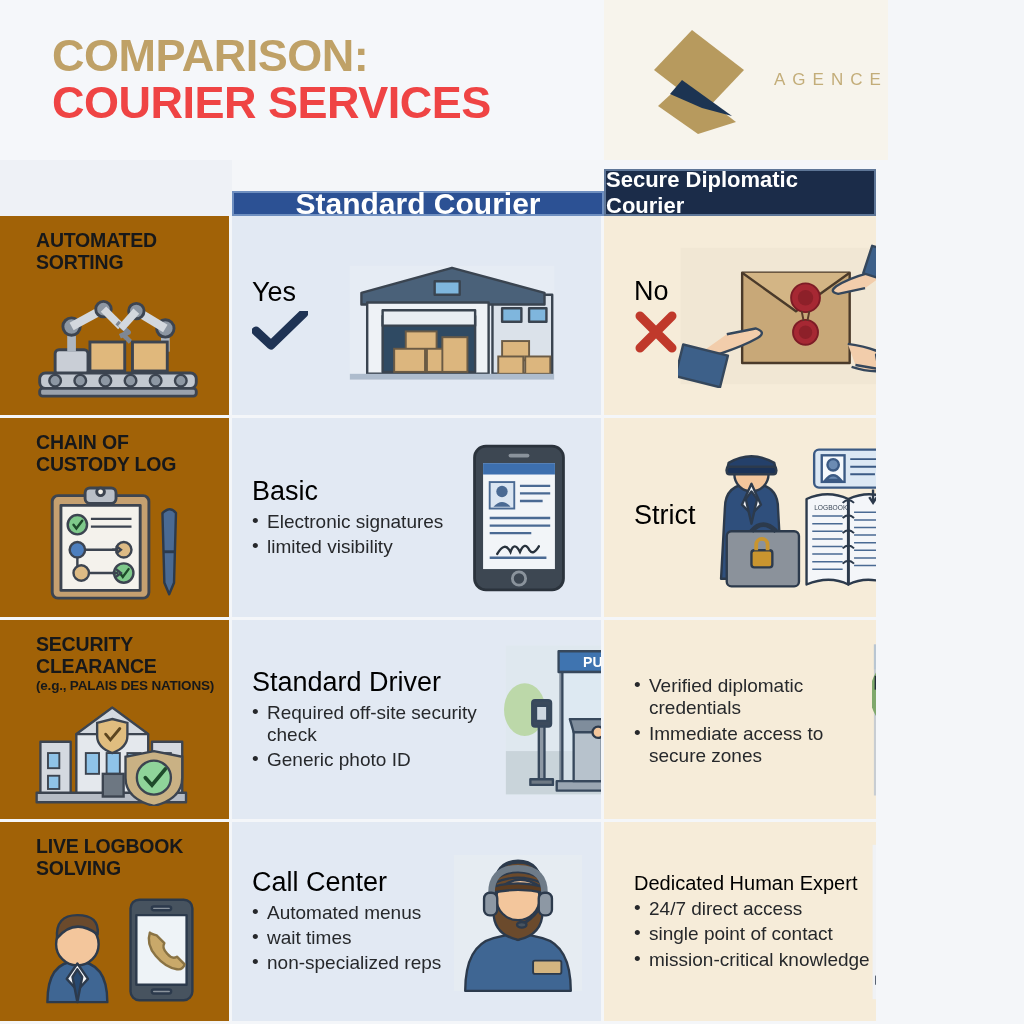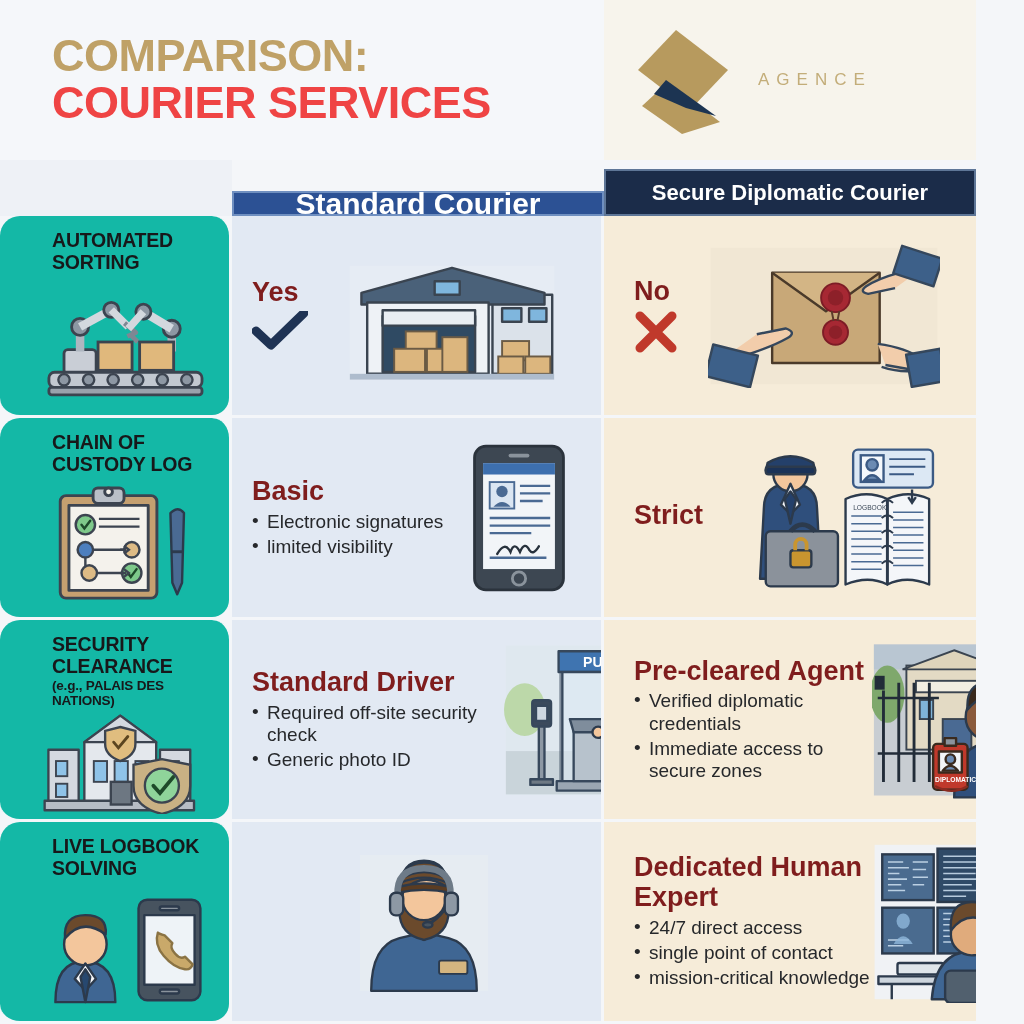--- a/index.html
+++ b/index.html
@@ -2,40 +2,40 @@
 <html><head>
 <meta charset="utf-8">
 <style>
   * { margin:0; padding:0; box-sizing:border-box; }
   html,body { width:1024px; height:1024px; }
   body {
     font-family:"Liberation Sans", sans-serif;
     background:#f4f6f9;
     overflow:hidden;
   }
-  .page { position:relative; width:976px; height:1024px; display:flex; flex-direction:column; }
+  .page { position:relative; width:876px; height:1024px; display:flex; flex-direction:column; }
 
   
   .header { display:flex; height:160px; flex:0 0 160px; }
   .header-left {
     flex:0 0 604px; background:#f5f7fa;
     display:flex; flex-direction:column; justify-content:center;
     padding-left:52px;
   }
   .title-line1 {
     font-size:45px; font-weight:bold; letter-spacing:-0.5px;
     color:#bfa167; line-height:1.04;
   }
   .title-line2 {
     font-size:45px; font-weight:bold; letter-spacing:-0.5px;
     color:#ef4444; line-height:1.04;
   }
   .header-right {
     flex:1; background:#f7f4ec;
-    display:flex; align-items:center; gap:22px; padding-left:20px;
+    display:flex; align-items:center; gap:22px; padding-left:36px;
   }
   .logo-mark { width:112px; height:112px; position:relative; flex:0 0 112px; }
   .logo-brand { display:flex; flex-direction:column; gap:6px; }
   .brand-agence {
     font-size:17px; letter-spacing:7px; color:#c3ad79; font-weight:500;
   }
   .brand-name {
     font-size:39px; font-weight:bold; letter-spacing:1.5px; color:#2b4f8e;
   }
 
@@ -54,26 +54,25 @@
     display:flex; align-items:center; justify-content:center;
     font-size:22px; font-weight:bold;
     border:2px solid #5e7697;
     margin-top:9px;
   }
 
   
   .rows { flex:1; display:flex; flex-direction:column; }
   .row { display:flex; flex:1; min-height:0; }
   .cell-label {
-    flex:0 0 232px; background:#14b8a6;
-    padding:14px 10px 6px 30px;
+    flex:0 0 232px; background:#a16207;
+    padding:14px 10px 6px 14px;
     display:flex; flex-direction:column; align-items:center;
     border-bottom:3px solid #f4f6f9; border-right:3px solid #f4f6f9;
     overflow:hidden;
-    border-radius:20px;
   }
   .label-text {
     font-size:19.5px; font-weight:bold; color:#17181a;
     line-height:1.12; text-align:left; align-self:flex-start;
     padding-left:22px; letter-spacing:-0.2px;
   }
   .label-sub {
     font-size:13.5px; font-weight:bold; color:#17181a;
     align-self:flex-start; padding-left:22px; letter-spacing:-0.2px;
   }
@@ -88,22 +87,22 @@
   }
   .cell-right {
     flex:1; background:#f6ecd9;
     display:flex; align-items:center;
     padding:8px 6px 8px 30px;
     border-bottom:3px solid #f4f6f9;
     overflow:hidden;
   }
   .cell-text { flex:0 0 auto; max-width:252px; }
   .cell-right .cell-text { max-width:238px; }
-  .verdict { font-size:27px; font-weight:bold; color:#7f1d1d; line-height:1.1; margin-bottom:4px; }
-  .verdict.small { font-size:27px; }
+  .verdict { font-size:27px; font-weight:normal; color:#000000; line-height:1.1; margin-bottom:4px; }
+  .verdict.small { font-size:20px; }
   .bullets { list-style:none; }
   .bullets li {
     font-size:19px; color:#26282b; line-height:1.17;
     padding-left:15px; position:relative; margin-top:3px;
   }
   .bullets li::before {
     content:"•"; position:absolute; left:0; top:-1px; font-size:19px;
   }
   .cell-art { flex:1; height:100%; display:flex; align-items:center; justify-content:center; }
 
@@ -425,21 +424,20 @@
               <rect x="138" y="112" width="26" height="20" rx="3" fill="#7a5c3a"></rect>
               <path d="M148 112 v-6" stroke-width="3"></path>
               <path d="M126 126 l0 26 M136 126 l0 26" stroke-width="7" stroke="#27486f"></path>
             </g>
           </svg>
         </div>
       </div>
 
       <div class="cell-right">
         <div class="cell-text">
-          <div class="verdict">Pre-cleared Agent</div>
           <ul class="bullets">
             <li>Verified diplomatic credentials</li>
             <li>Immediate access to secure zones</li>
           </ul>
         </div>
         <div class="cell-art">
           <svg viewBox="0 0 180 170" width="172" height="164">
             <rect x="2" y="6" width="176" height="158" fill="#c8cdd2"></rect>
             <rect x="2" y="6" width="176" height="26" fill="#b9c6d2"></rect>
             <g stroke="#3a4450" stroke-width="2">
@@ -497,20 +495,28 @@
               <rect x="110" y="26" width="52" height="72" fill="#eef3f7"></rect>
               <rect x="126" y="17" width="20" height="4" rx="2" fill="#8a939c"></rect>
               <rect x="126" y="103" width="20" height="4" rx="2" fill="#8a939c"></rect>
             </g>
             <path d="M124 44 q-4 12 6 24 q10 12 22 14 q6 1 8 -5 l-8 -8 q-5 3 -10 -3 q-6 -6 -3 -11 l-8 -8 q-6 -2 -7 -3 z" fill="#c9a96a" stroke="#8a7344" stroke-width="2.5" stroke-linejoin="round"></path>
           </svg>
         </div>
       </div>
 
       <div class="cell-mid">
+        <div class="cell-text">
+          <div class="verdict">Call Center</div>
+          <ul class="bullets">
+            <li>Automated menus</li>
+            <li>wait times</li>
+            <li>non-specialized reps</li>
+          </ul>
+        </div>
         <div class="cell-art">
           <svg viewBox="0 0 140 150" width="132" height="142">
             <rect x="2" y="4" width="136" height="144" fill="#e6ecf2"></rect>
             <g stroke="#2c3a4c" stroke-width="2.5" stroke-linejoin="round">
               <path d="M14 148 q0 -48 30 -56 l26 -6 l26 6 q30 8 30 56 z" fill="#3f6693"></path>
               <path d="M50 80 l20 14 l20 -14 l-6 -12 l-28 0 z" fill="#f6f7f9"></path>
               <path d="M70 94 l-8 -8 l8 -6 l8 6 z" fill="#f6f7f9"></path>
               <path d="M44 40 q2 -30 26 -30 q24 0 26 30 l0 24 q0 24 -26 30 q-26 -6 -26 -30 z" fill="#6b4a2c"></path>
               <circle cx="70" cy="50" r="23" fill="#f3c69c"></circle>
               <path d="M46 44 q22 -24 48 -6 q2 -26 -24 -26 q-26 0 -24 32 z" fill="#6b4a2c"></path>

